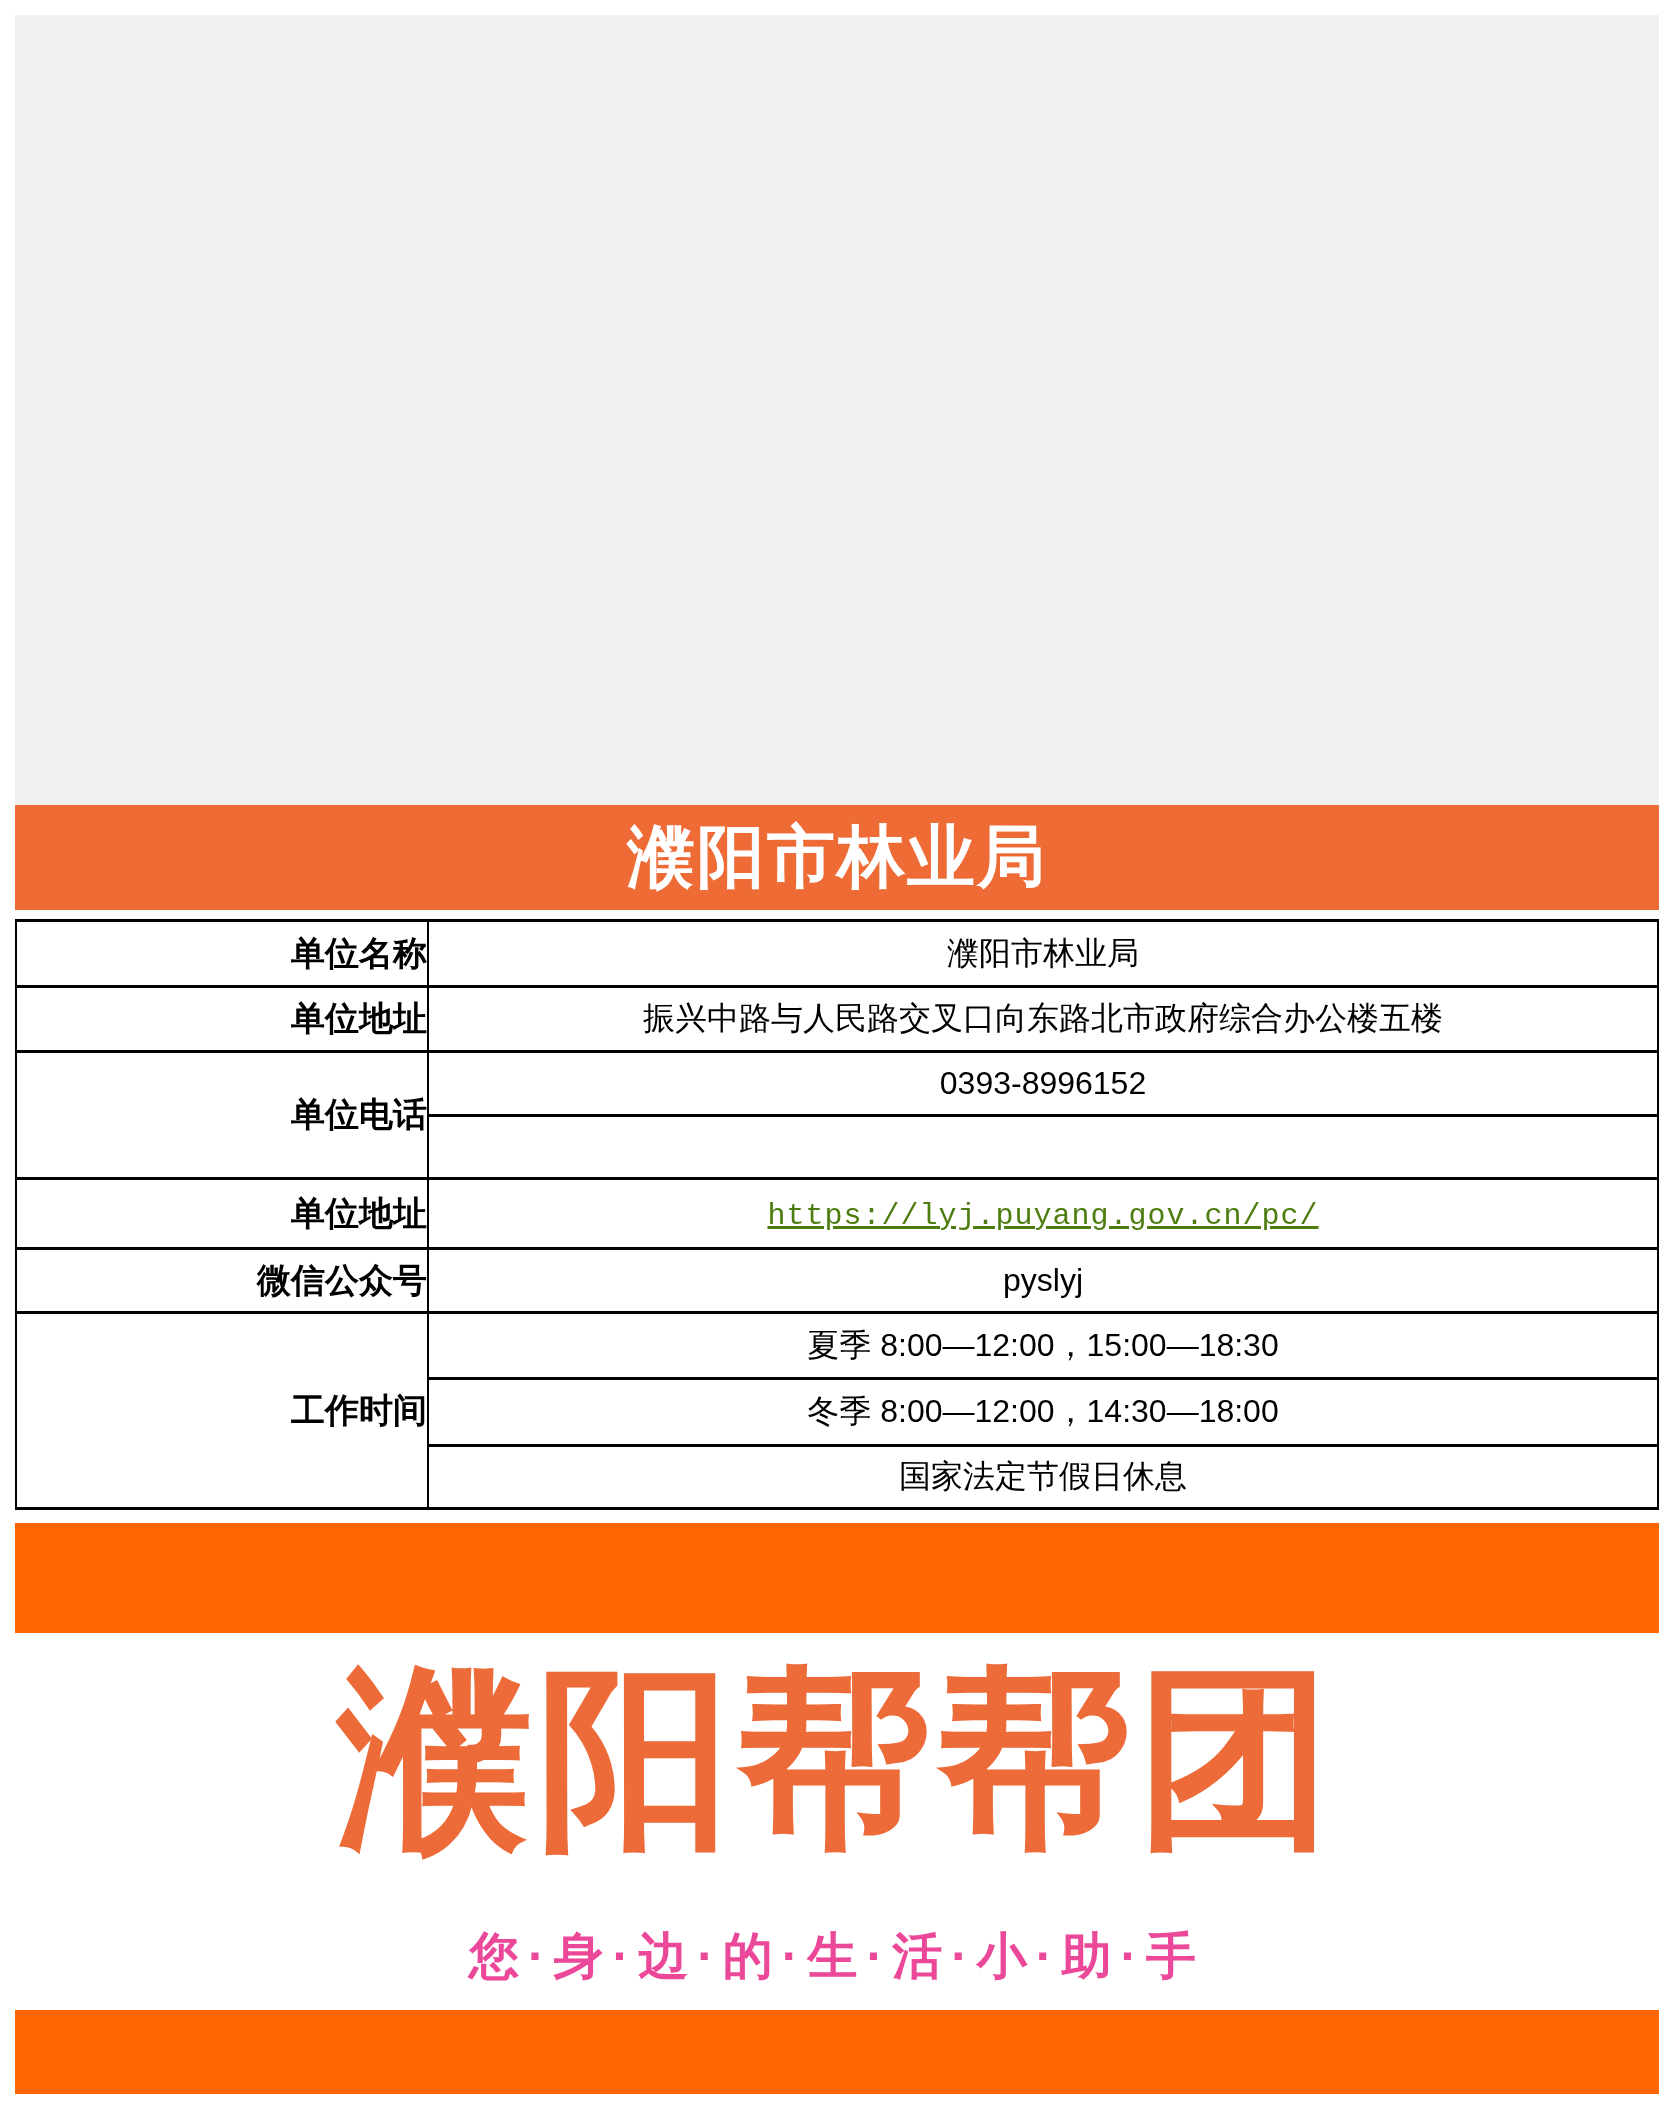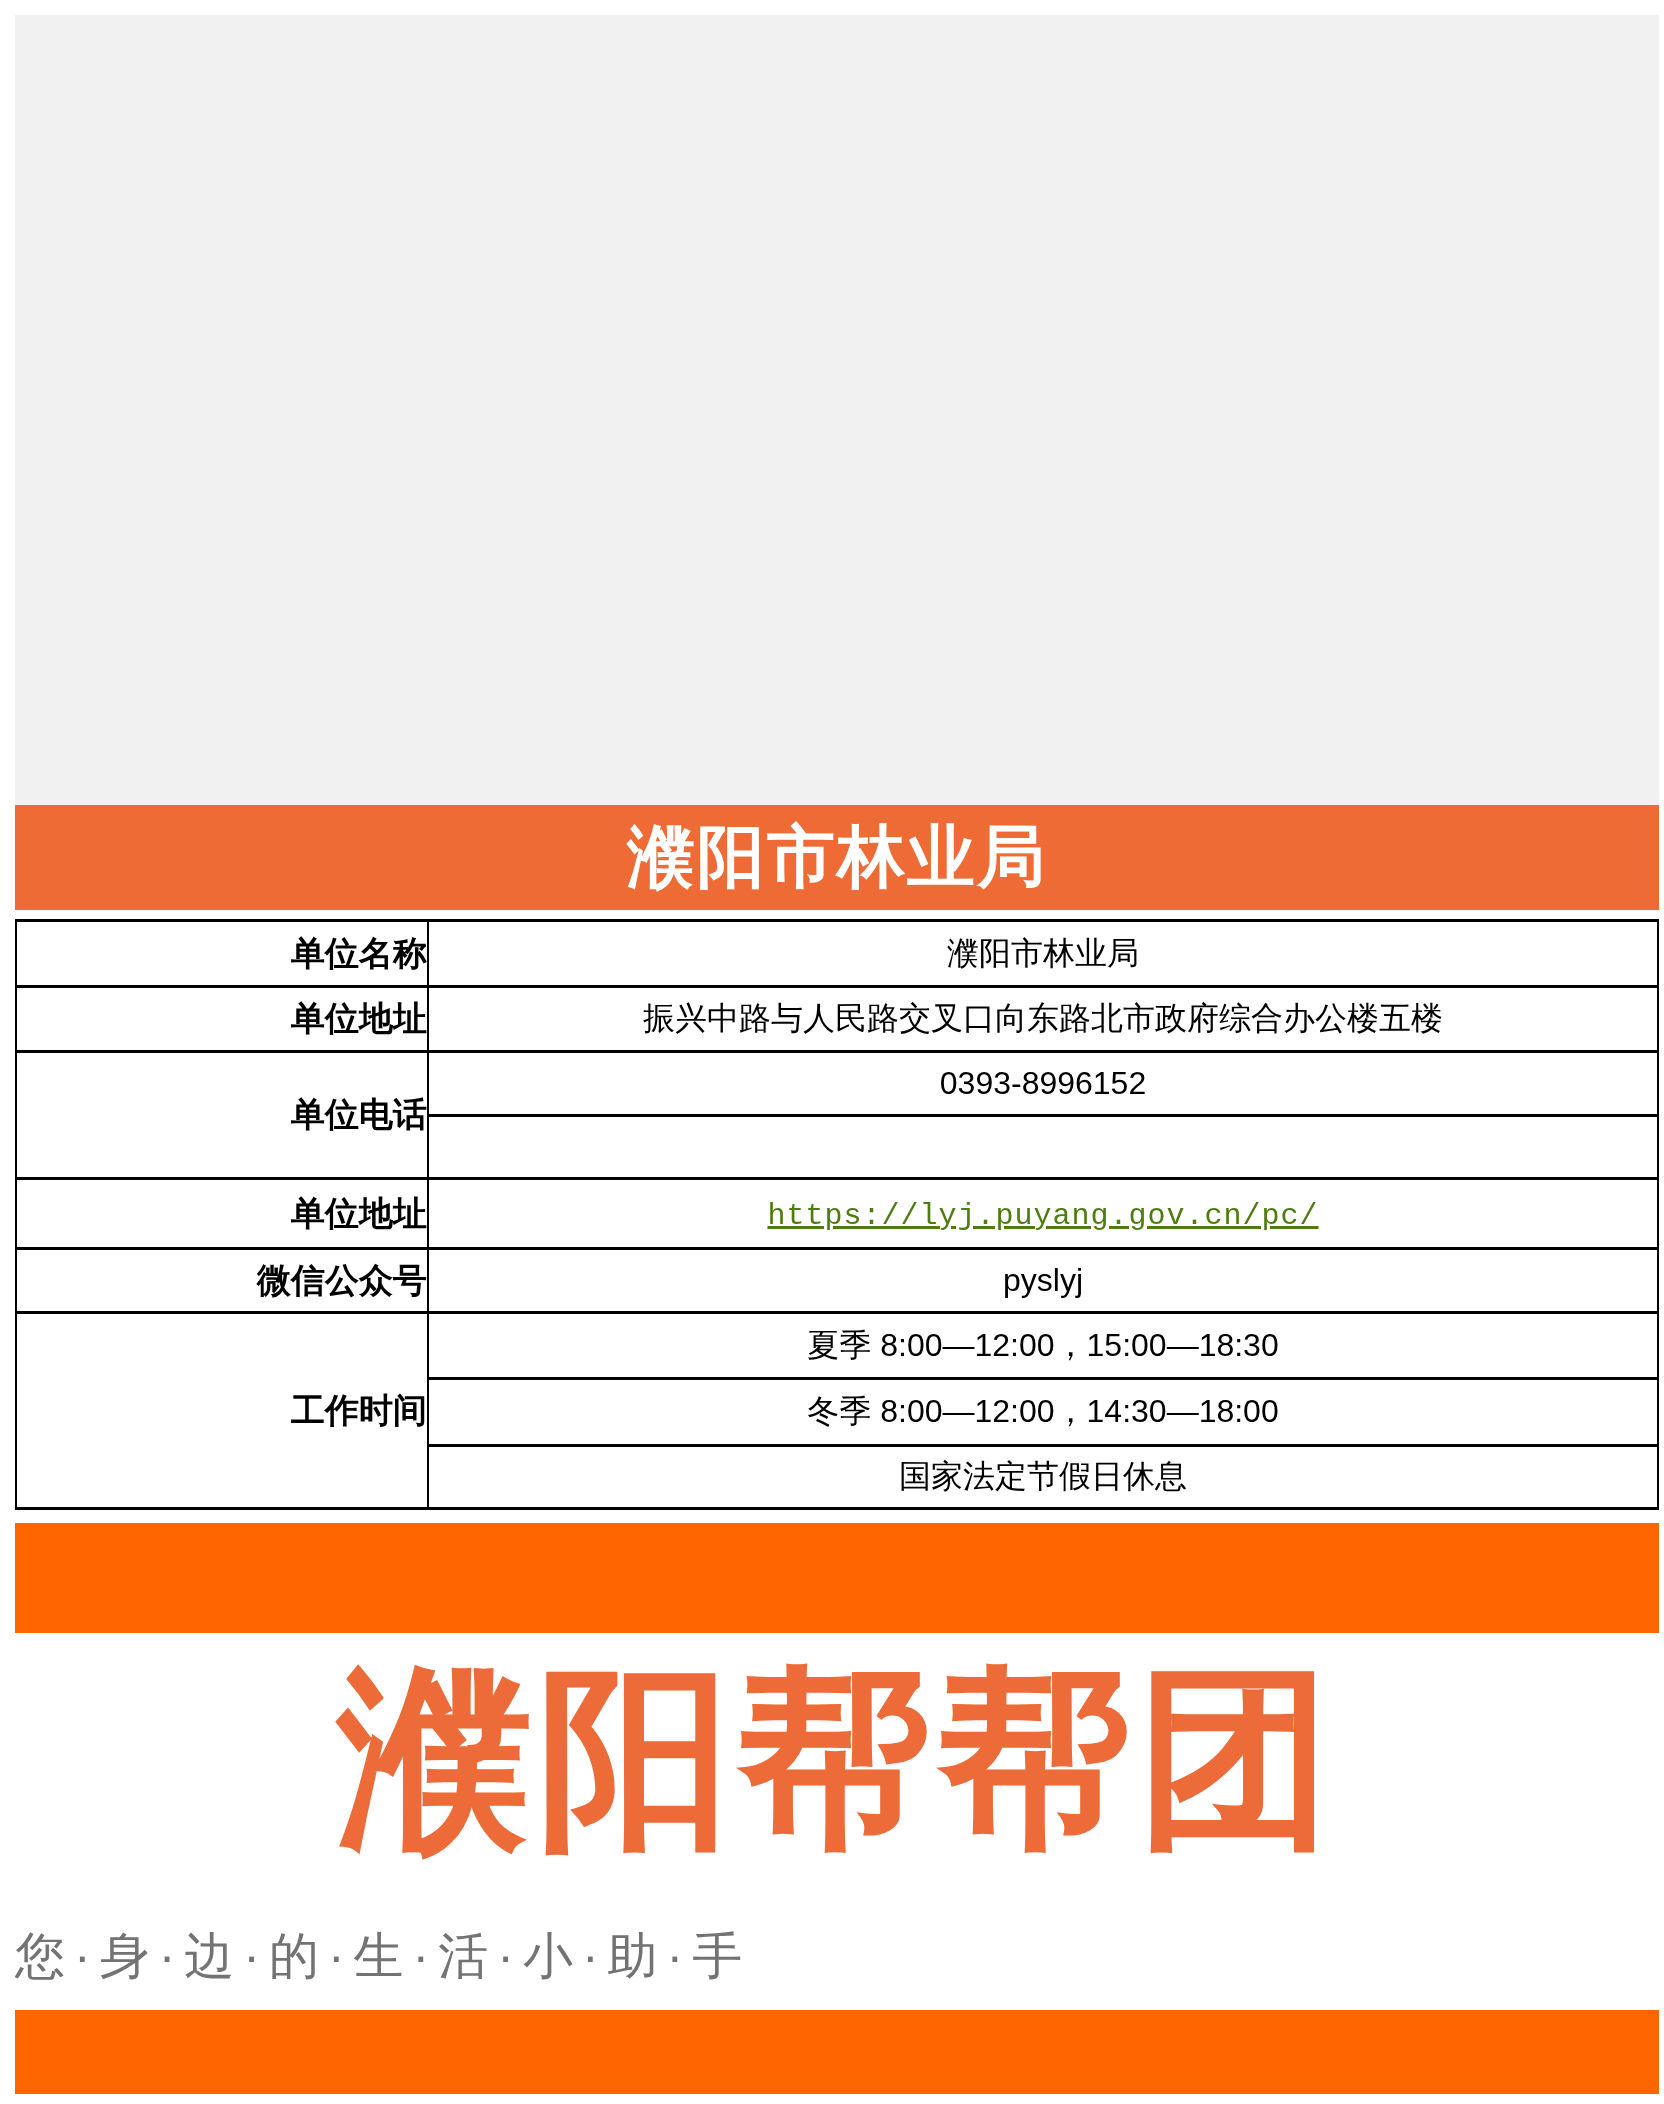--- a/index.html
+++ b/index.html
@@ -78,22 +78,23 @@
     text-align: center;
     color: #EC6B38;
     font-weight: bold;
     font-size: 196px;
     line-height: 1;
     letter-spacing: 4px;
     white-space: nowrap;
   }
   .brand-slogan {
     margin-top: 74px;
-    color: #737373;
-    font-weight: normal;
+    text-align: center;
+    color: #ec4899;
+    font-weight: bold;
     font-size: 50px;
     letter-spacing: 9px;
     line-height: 1;
     white-space: nowrap;
   }
   .accent-bar-bottom {
     height: 84px;
     background: #FF6600;
     margin-top: 29px;
   }

